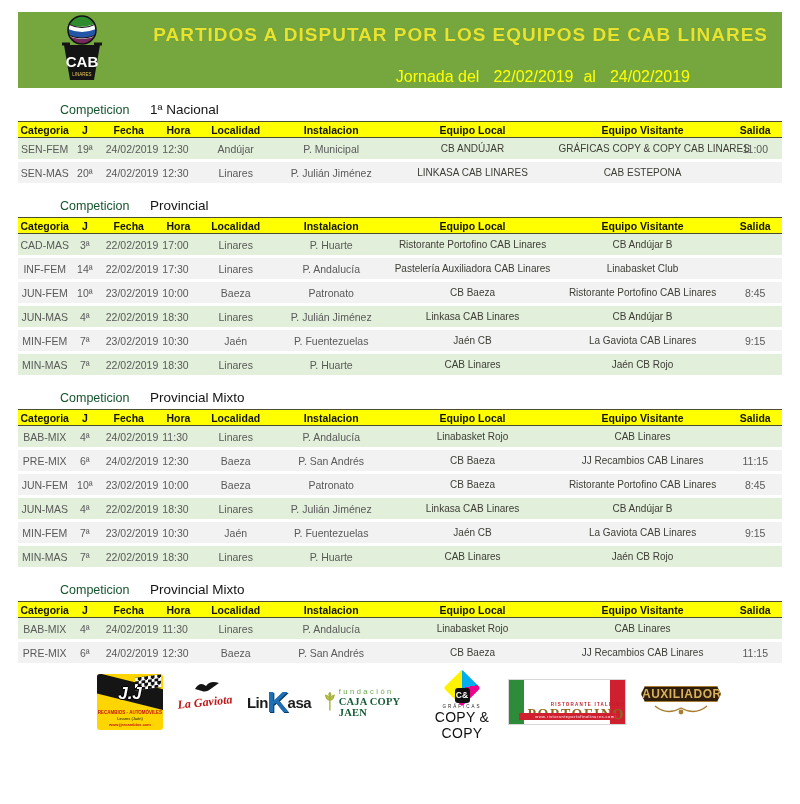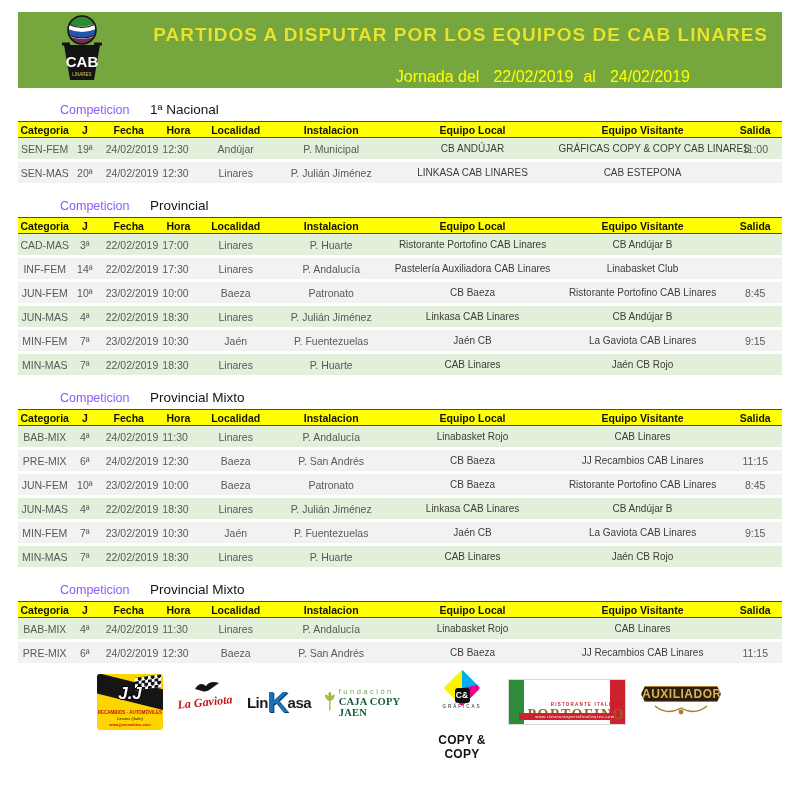--- a/index.html
+++ b/index.html
@@ -28,21 +28,21 @@
   }
   .band-subtitle .gap-s { display:inline-block; width:10px; }
   .band-subtitle .gap-m { display:inline-block; width:14px; }
 
   
   .section { margin-top:10px; }
   .section:first-of-type { margin-top:12px; }
   .section-head { height:18px; margin-bottom:3px; }
   .comp-label {
     display:inline-block; margin-left:42px; width:90px;
-    font-size:12.5px; color:#8b5cf6;
+    font-size:12.5px; color:#14532d;
   }
   .comp-title { font-size:13.5px; color:#141414; }
 
   table { width:100%; border-collapse:separate; border-spacing:0; table-layout:fixed; }
   col.c-cat{width:7%} col.c-j{width:3.5%} col.c-fecha{width:8%}
   col.c-hora{width:5%} col.c-loc{width:10%} col.c-inst{width:15%}
   col.c-local{width:22%} col.c-visit{width:22.5%} col.c-salida{width:7%}
   thead th {
     background:#ffff00; color:#141400;
     font-size:10.5px; font-weight:700;
@@ -98,21 +98,21 @@
   .caja-l2 { font-family:"Liberation Serif", serif; font-size:10.5px; font-weight:700; color:#155c36; letter-spacing:0.2px; }
 
   .copy { width:66px; height:58px; text-align:center; }
   .copy-diamond { position:relative; width:26px; height:26px; margin:2px auto 0 auto;
     transform:rotate(45deg);
     background:conic-gradient(from -45deg, #00aeef 0 22%, #ec008c 22% 55%, #fff200 55% 100%);
     border-radius:2px; }
   .copy-core { position:absolute; left:50%; top:15px; width:15px; height:15px; margin-left:-7.5px;
     background:#101010; border-radius:3px; color:#fff; font-size:8.5px; font-weight:700; line-height:15px; }
   .copy-l1 { margin-top:3px; font-size:4.5px; letter-spacing:2px; color:#222; }
-  .copy-l2 { font-size:12px; font-weight:700; color:#111; letter-spacing:0.3px;margin-top:24px; }
+  .copy-l2 { font-size:14px; font-weight:400; color:#111; letter-spacing:0.3px; }
 
   .portofino { width:118px; height:46px; border:1px solid #d7d7d7;
     background:linear-gradient(90deg, #2e8b3a 0 13%, #ffffff 13% 87%, #cf2030 87% 100%);
     text-align:right; padding-top:22px; }
   .port-l1 { font-size:4.5px; letter-spacing:1.2px; color:#c41e28; font-weight:700; }
   .port-l2 { font-family:"Liberation Serif", serif; font-size:14px; font-weight:700;
     letter-spacing:1.5px; color:#8a6a1e; line-height:1.1; }
   .port-strip { position:absolute; left:9%; right:9%; bottom:4px; height:7px; background:#cf2030;
     color:#fff; font-size:4px; line-height:7px; letter-spacing:0.5px; }
 

